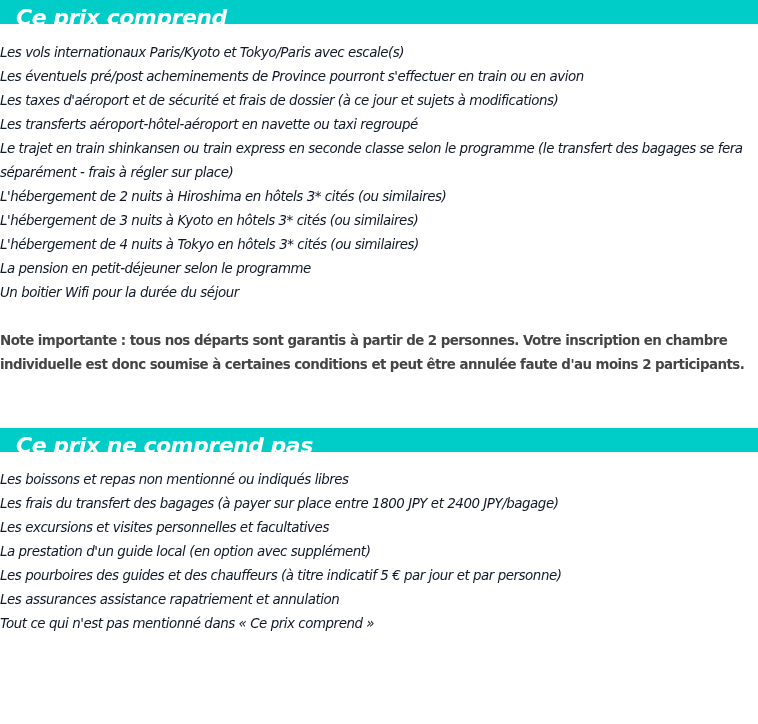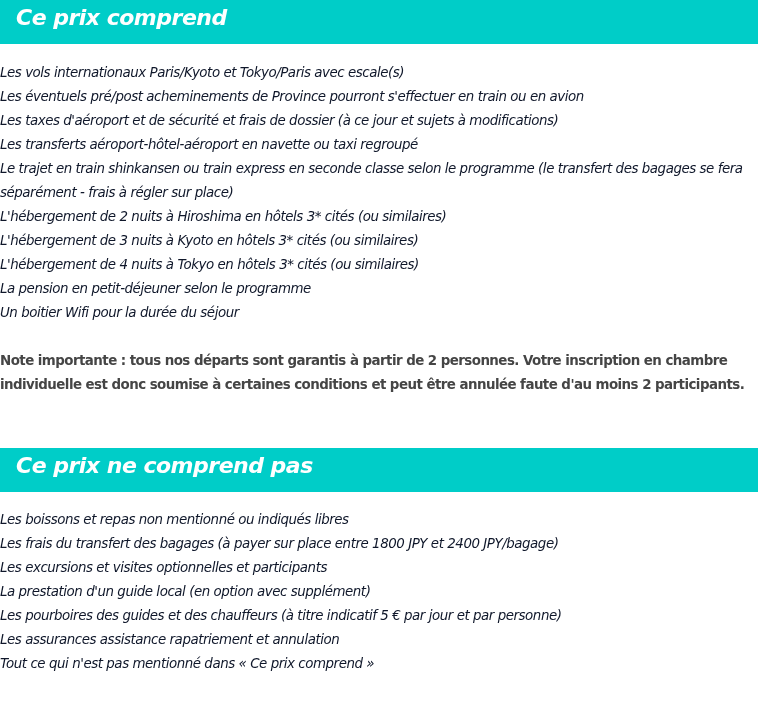--- a/index.html
+++ b/index.html
@@ -1,19 +1,19 @@
 <!DOCTYPE html>
 <html><head>
 <meta charset="utf-8">
 <style>
   html, body { margin: 0; padding: 0; background: #ffffff; }
   body { width: 758px; height: 724px; overflow: hidden; font-family: "DejaVu Sans", sans-serif; }
   .section-header {
     background: #00cdc8;
-    height: 44px;
+    height: 24px;
     color: #ffffff;
     font-family: "DejaVu Sans", sans-serif;
     font-style: italic;
     font-weight: bold;
     font-size: 22px;
     line-height: 36px;
     padding-left: 16px;
     letter-spacing: -0.5px;
   }
   .list { margin: 0; padding: 0; list-style: none; }
@@ -54,19 +54,19 @@
     <li>Un boitier Wifi pour la durée du séjour</li>
   </ul>
   <p class="note" style="margin-top:24px;">Note importante : tous nos départs sont garantis à partir de 2 personnes. Votre inscription en chambre individuelle est donc soumise à certaines conditions et peut être annulée faute d'au moins 2 participants.</p>
 </div>
 
 <div style="margin-top:51px;">
   <div class="section-header">Ce prix ne comprend pas</div>
   <ul class="list" style="margin-top:16px;">
     <li>Les boissons et repas non mentionné ou indiqués libres</li>
     <li>Les frais du transfert des bagages (à payer sur place entre 1800 JPY et 2400 JPY/bagage)</li>
-    <li>Les excursions et visites optionnelles et participants</li>
+    <li>Les excursions et visites personnelles et facultatives</li>
     <li>La prestation d'un guide local (en option avec supplément)</li>
     <li>Les pourboires des guides et des chauffeurs (à titre indicatif 5 € par jour et par personne)</li>
     <li>Les assurances assistance rapatriement et annulation</li>
     <li>Tout ce qui n'est pas mentionné dans « Ce prix comprend »</li>
   </ul>
 </div>
 
 </body></html>

